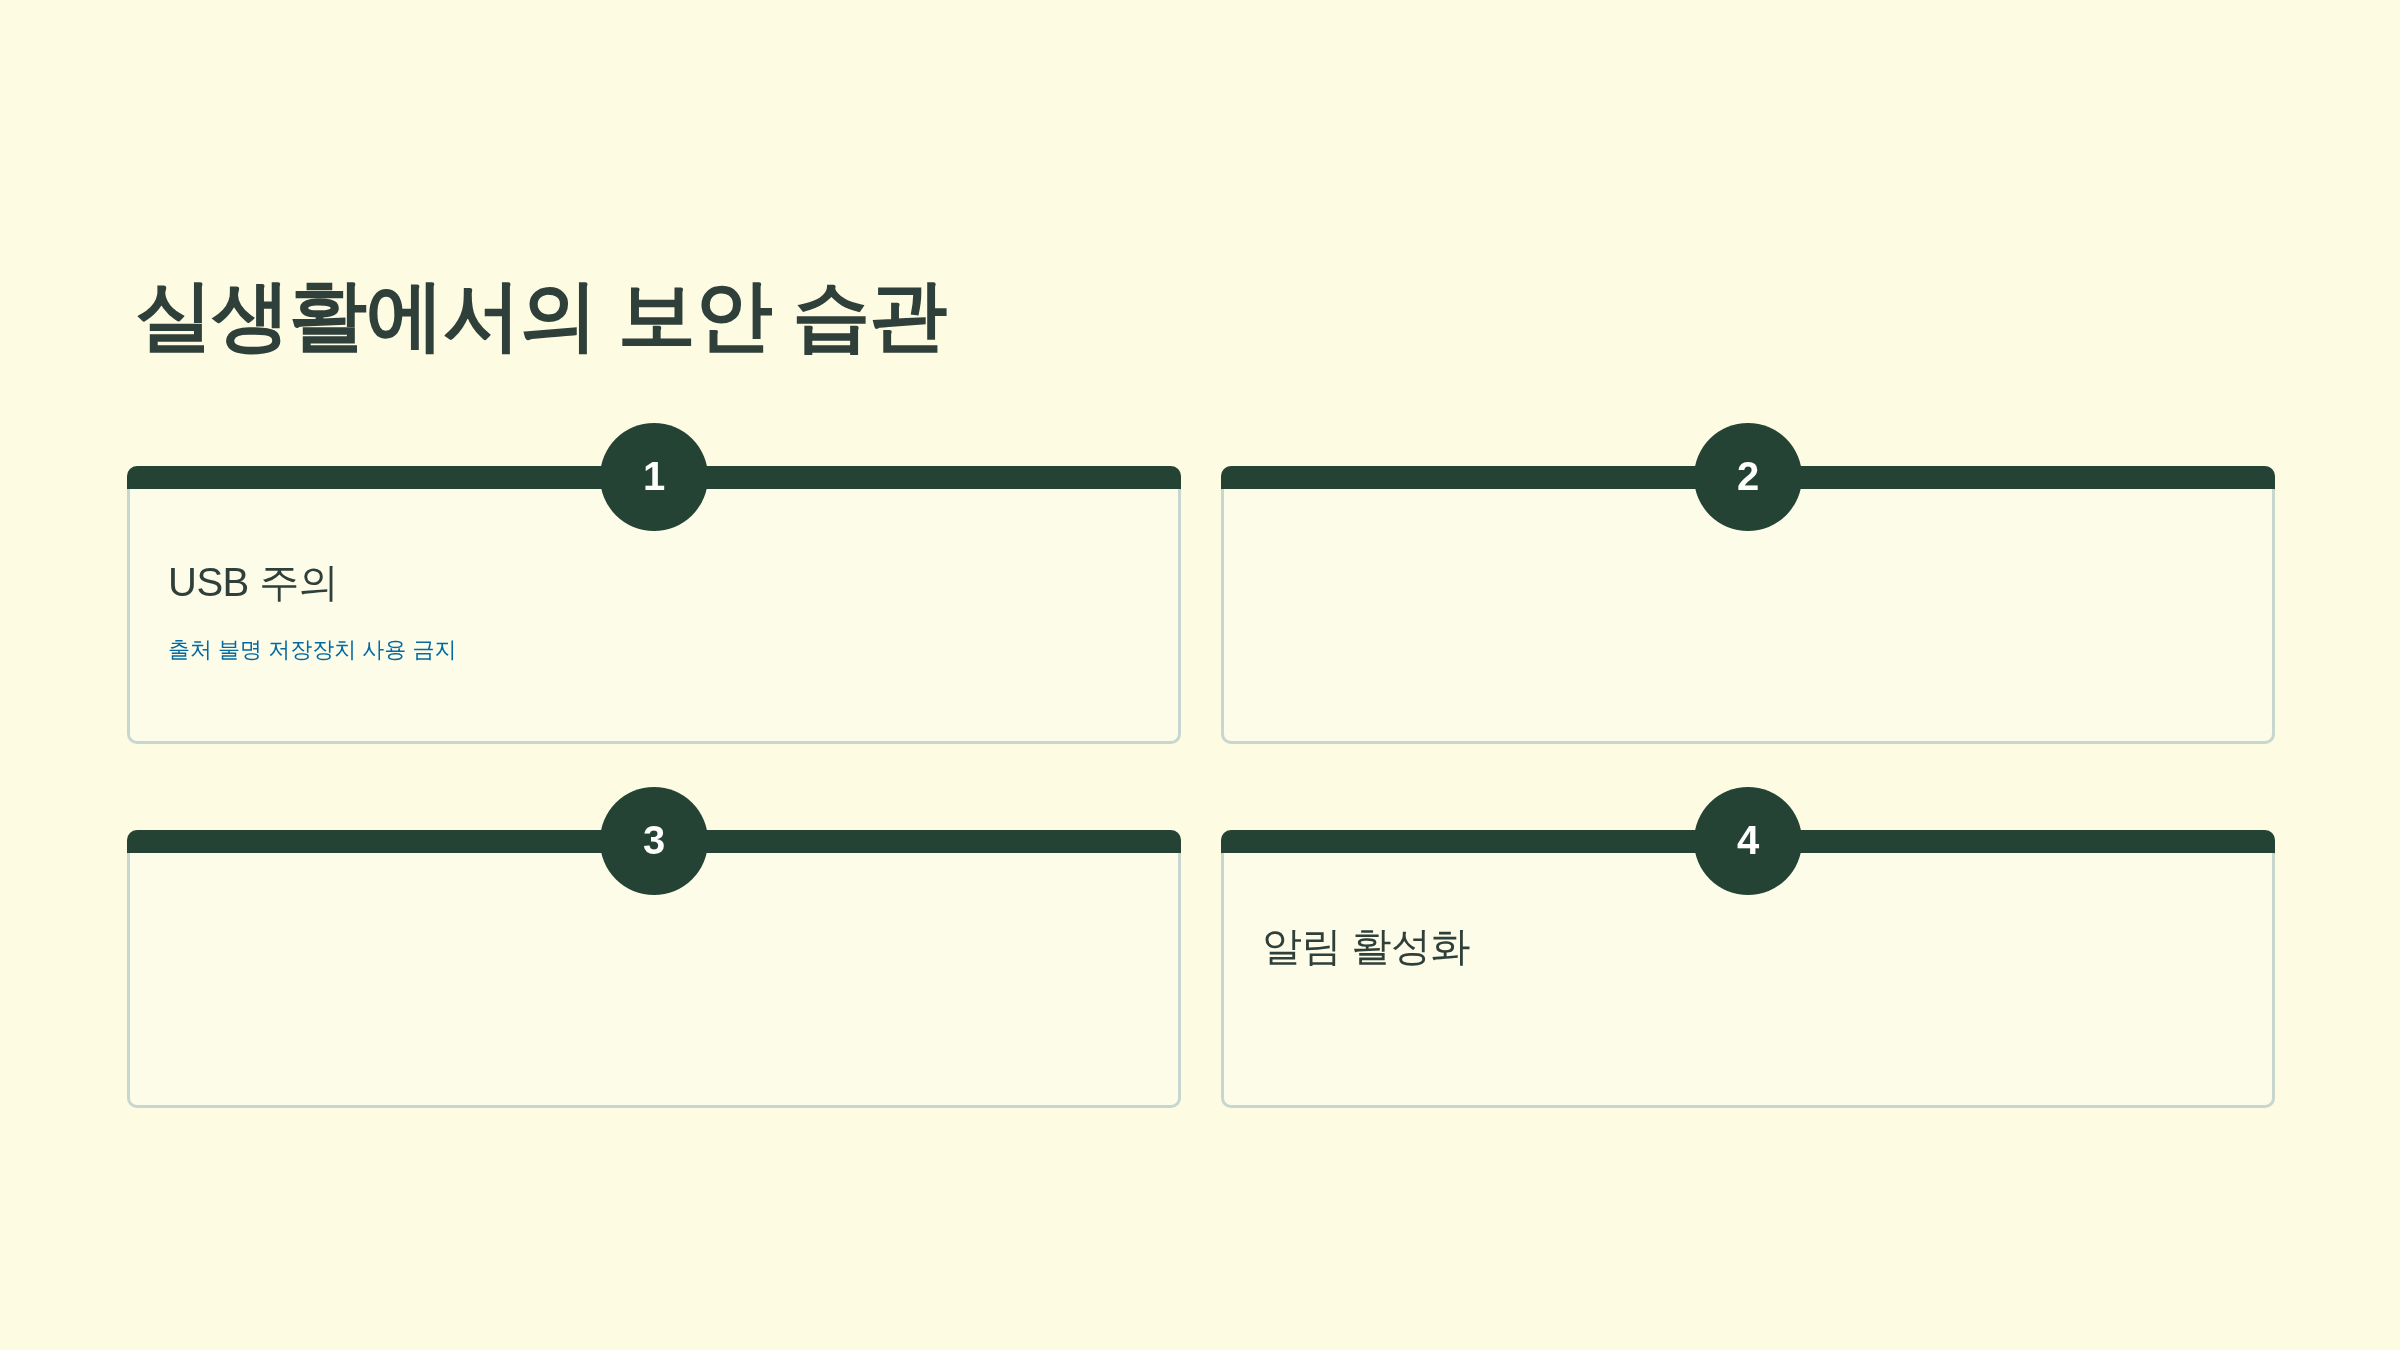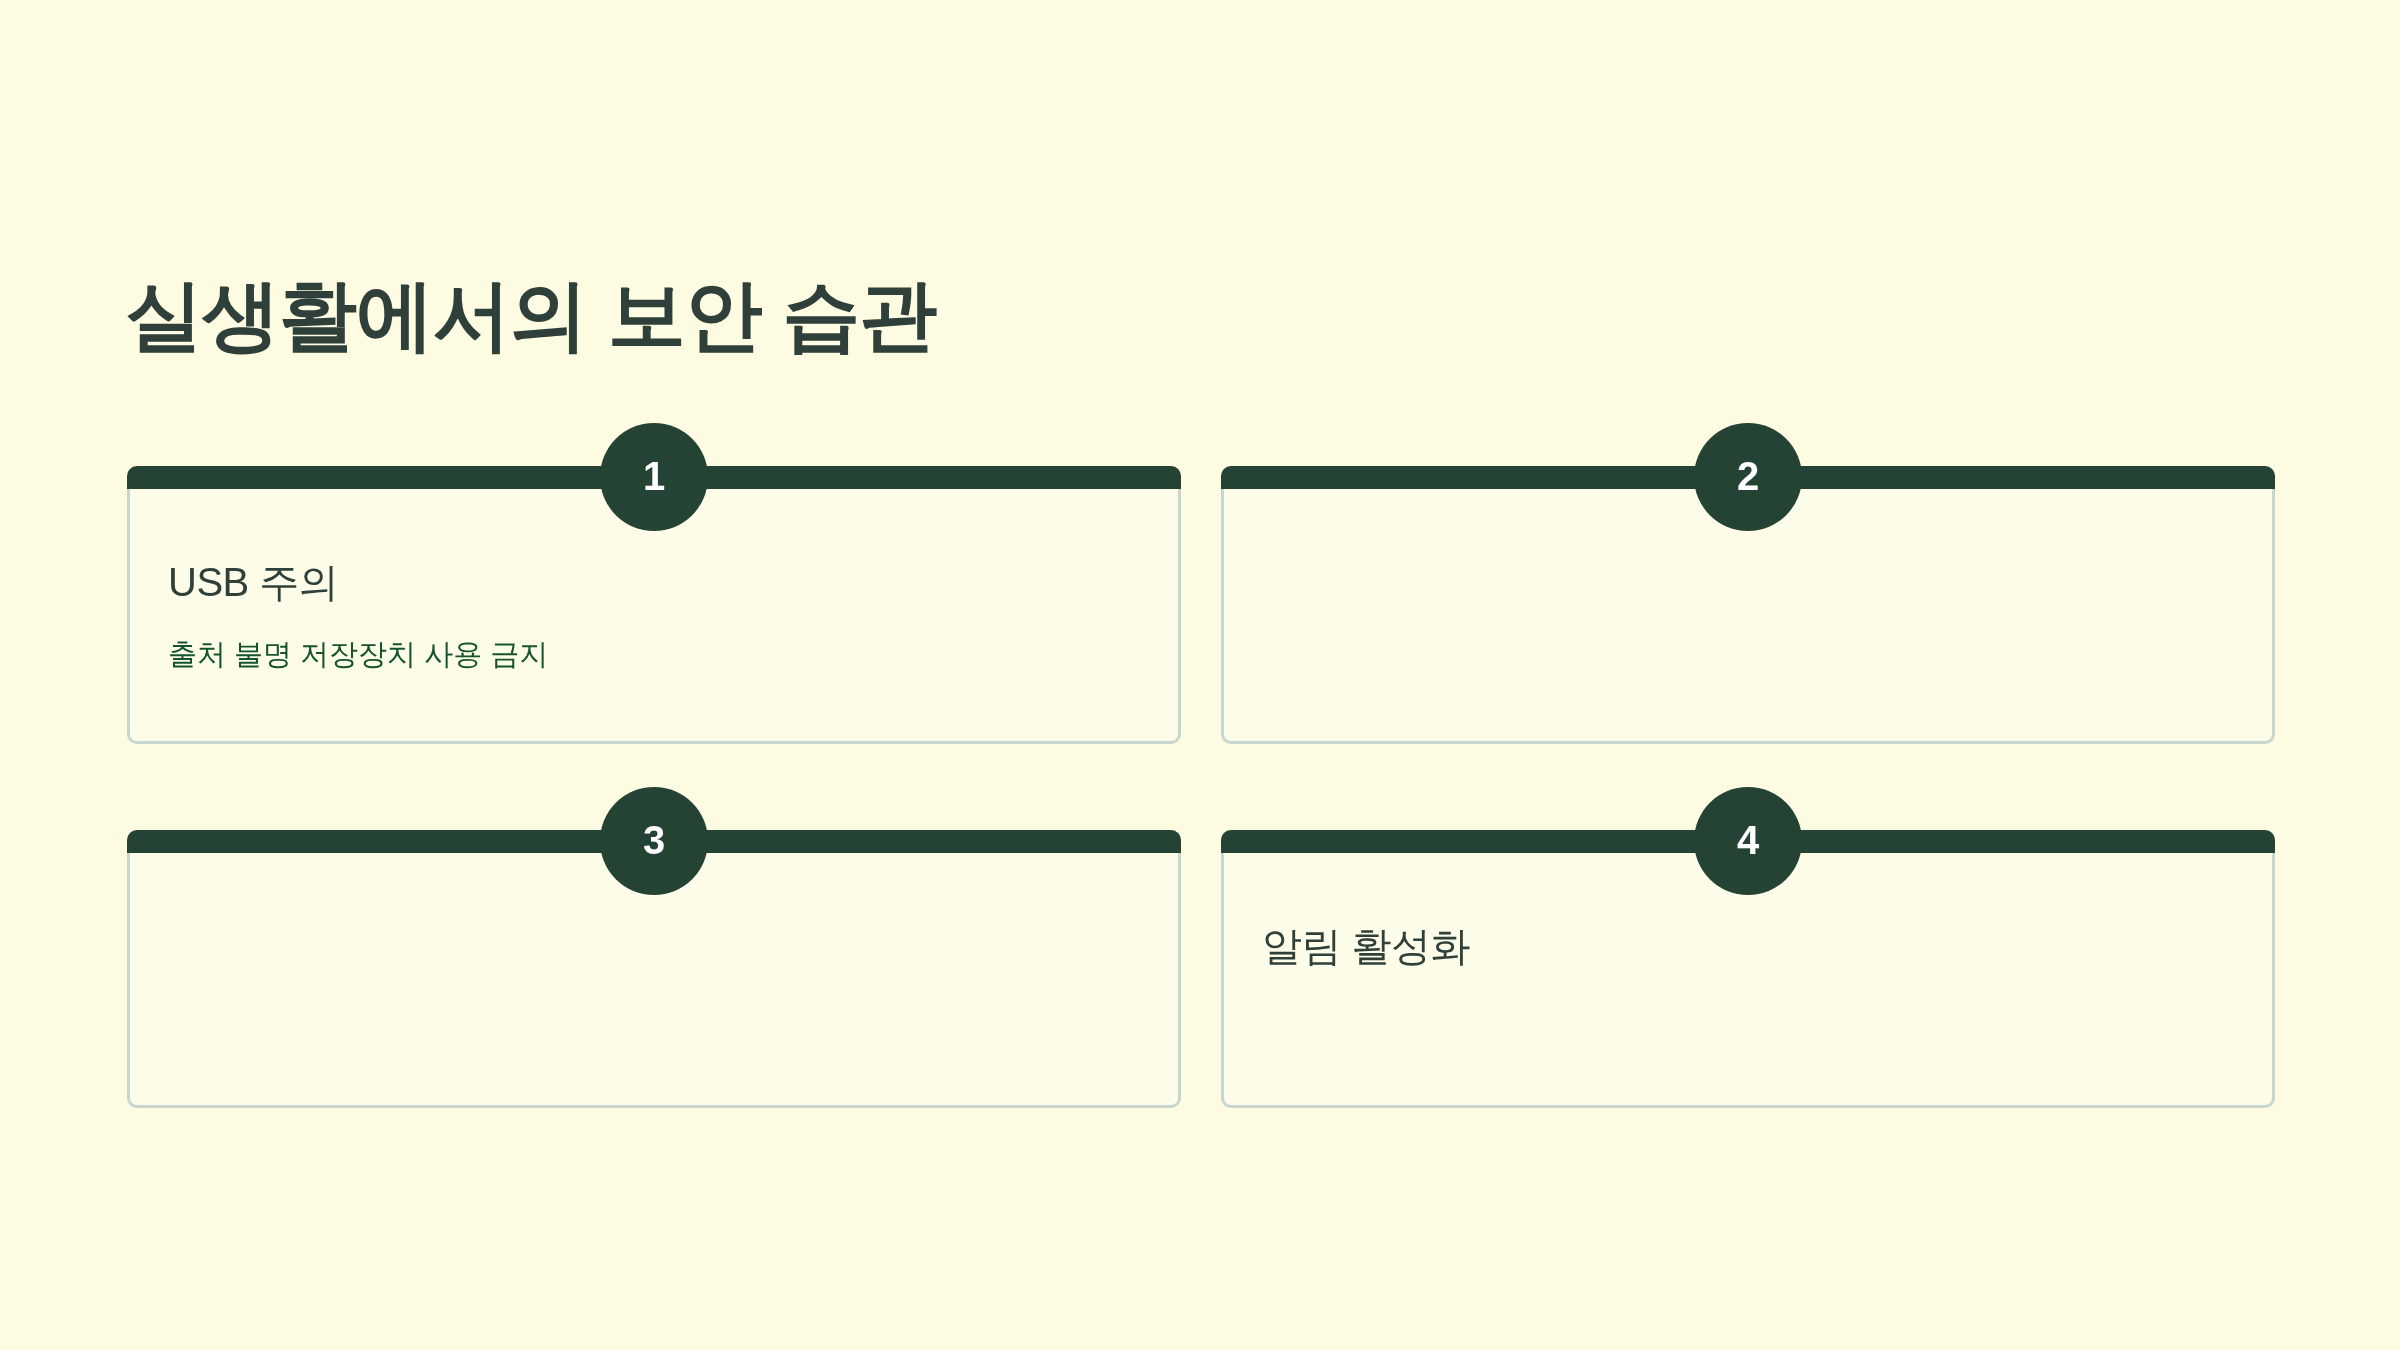--- a/index.html
+++ b/index.html
@@ -17,21 +17,21 @@
   .slide {
     position: relative;
     width: 2400px;
     height: 1350px;
     box-sizing: border-box;
   }
 
   
   .page-title {
     position: absolute;
-    left: 125px;
+    left: 135px;
     top: 220px;
     font-size: 78px;
     line-height: 1.12;
     font-weight: 700;
     letter-spacing: -1px;
     color: #2F3F3A;
     white-space: nowrap;
   }
 
   
@@ -97,23 +97,23 @@
     font-size: 40px;
     font-weight: 400;
     color: #2F3F3A;
     letter-spacing: -0.5px;
     line-height: 1.2;
     margin: 0 0 30px 0;
     white-space: nowrap;
   }
 
   .card-desc {
-    font-size: 29px;
+    font-size: 22px;
     font-weight: 400;
-    color: #14532d;
+    color: #0369a1;
     line-height: 1.3;
     margin: 0;
     white-space: nowrap;
   }
 </style>
 </head>
 <body>
 
 <div class="slide">
 

